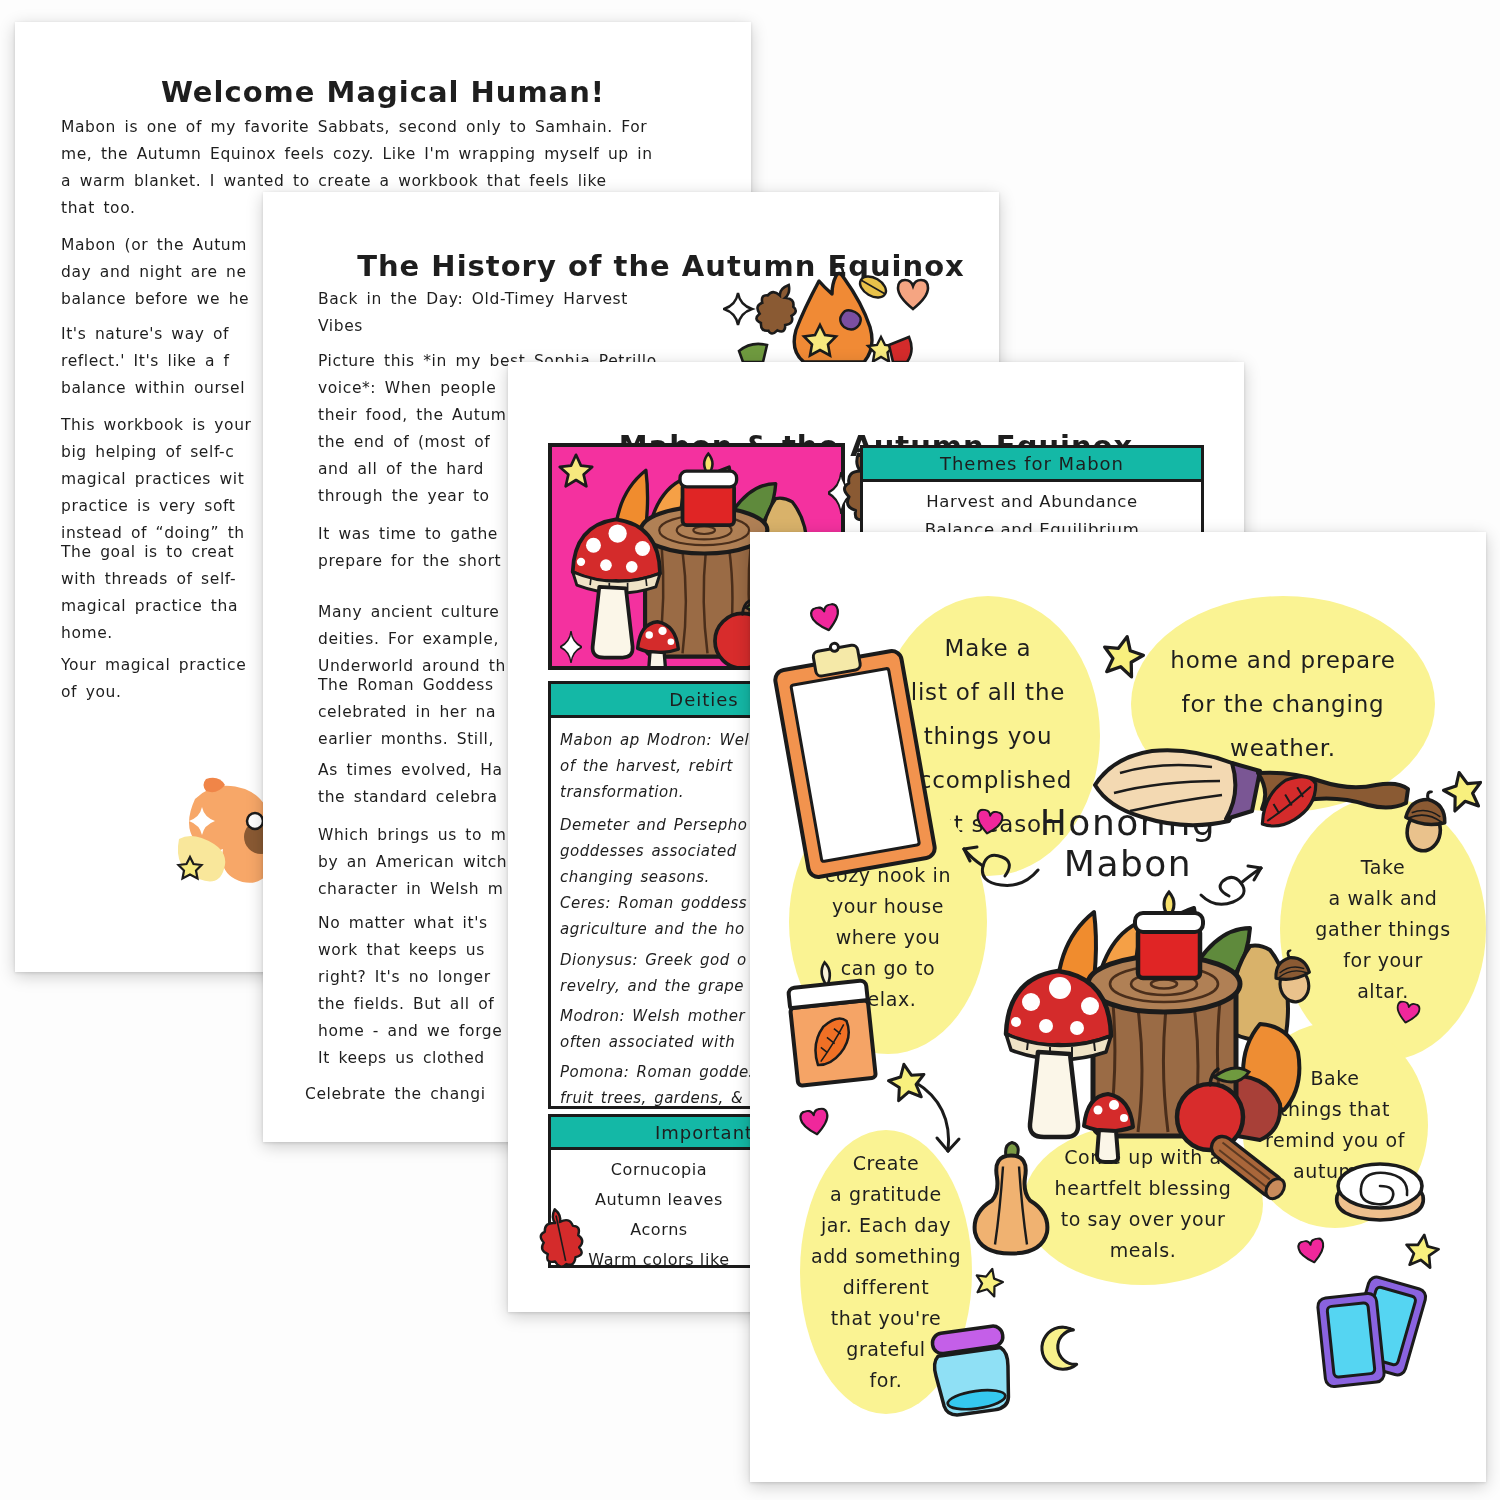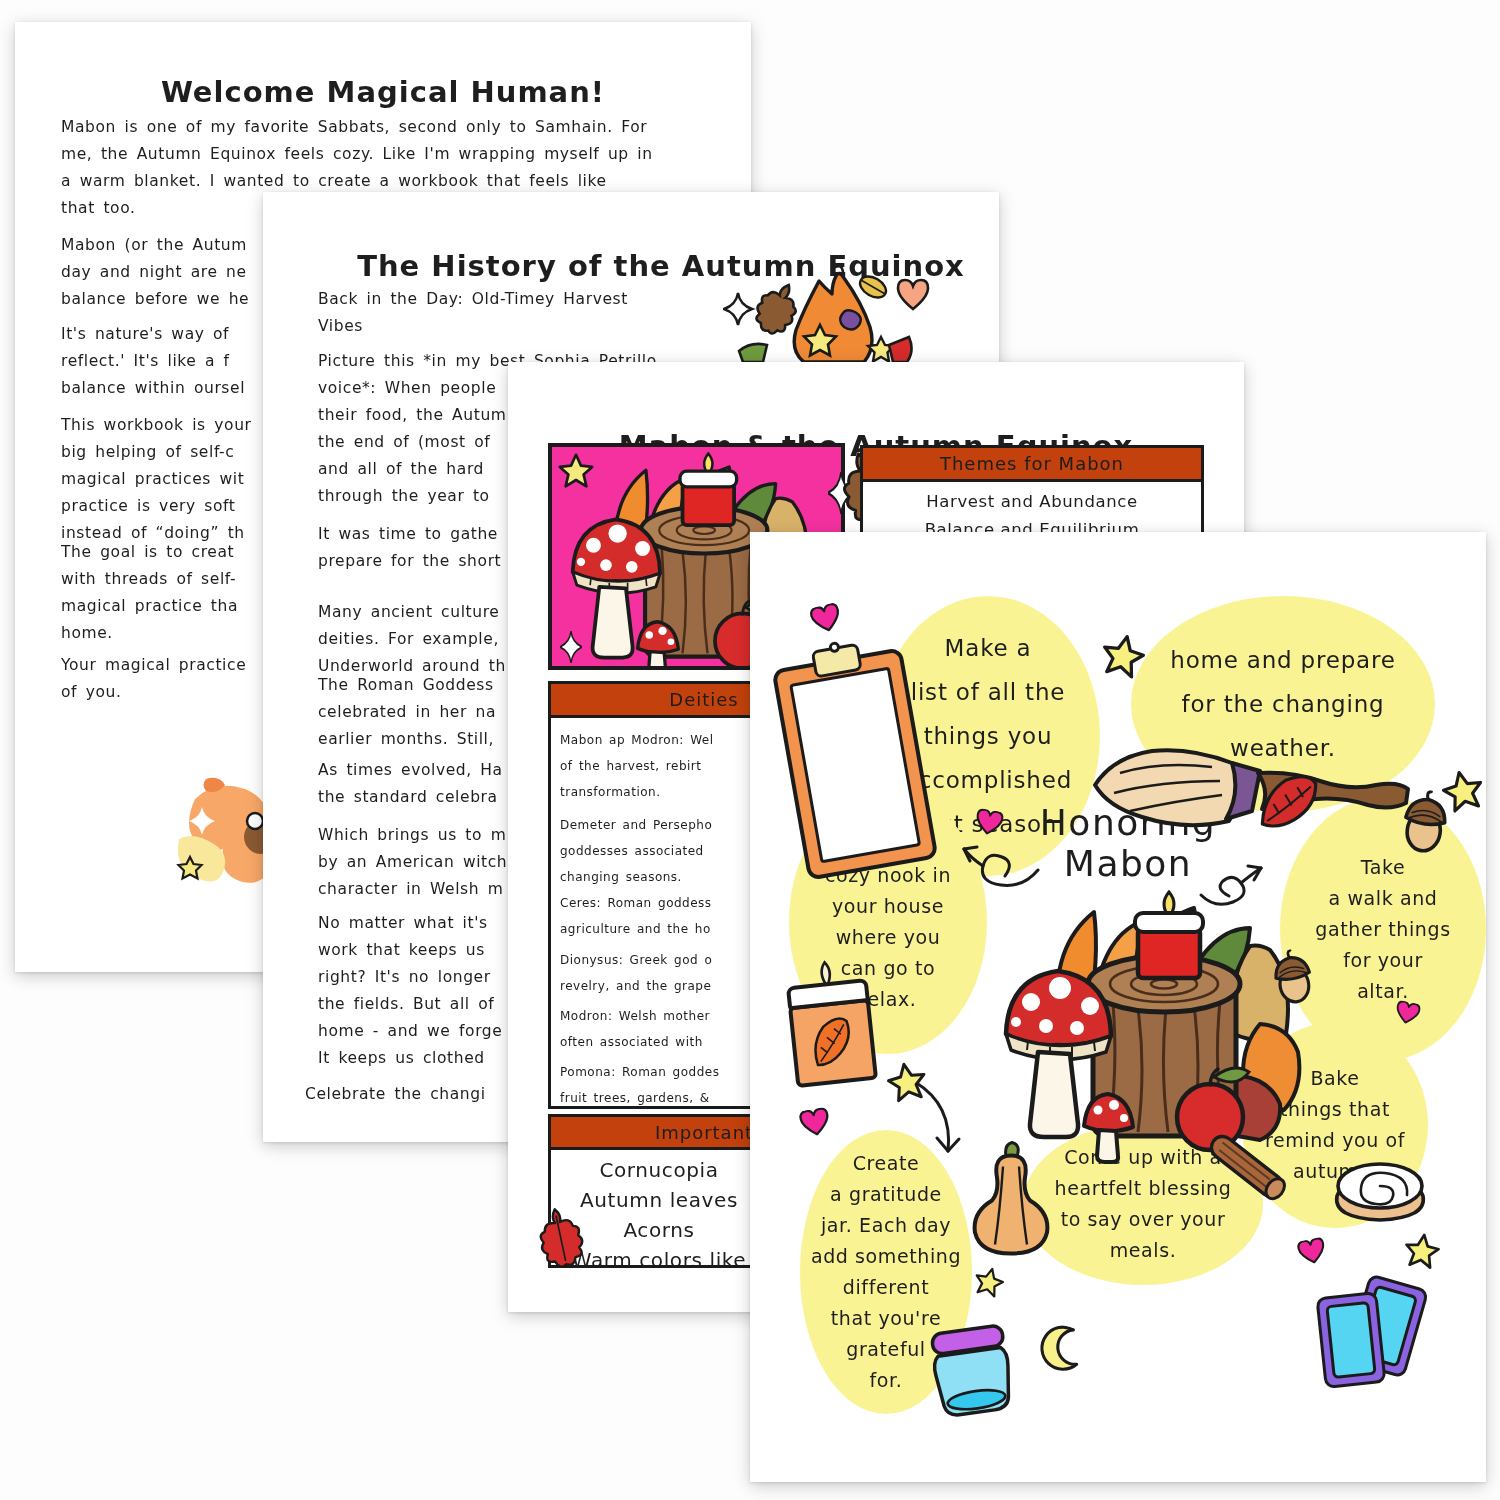--- a/index.html
+++ b/index.html
@@ -2,24 +2,24 @@
 <html><head>
 <meta charset="utf-8">
 <style>
   html,body{margin:0;padding:0;background:#fdfdfd;width:1500px;height:1500px;overflow:hidden;}
   *{box-sizing:border-box;}
   .stage{position:relative;width:1318px;height:1500px;font-family:"DejaVu Sans",sans-serif;color:#1e1e1e;}
   .abs{position:absolute;}
   .page{position:absolute;width:736px;height:950px;background:#ffffff;box-shadow:0 4px 16px rgba(0,0,0,.20),0 1px 3px rgba(0,0,0,.12);}
   .page-title{font-size:29px;letter-spacing:1px;white-space:nowrap;text-align:center;width:100%;}
   .body-lines .line{font-size:15.5px;line-height:27px;letter-spacing:.6px;word-spacing:3px;white-space:nowrap;}
-  .deity-lines .line{font-size:12px;line-height:26px;letter-spacing:.5px;word-spacing:2px;white-space:nowrap;}
-  .imp-lines .line{font-size:20px;line-height:30px;letter-spacing:.6px;white-space:nowrap;}
+  .deity-lines .line{font-size:15px;line-height:26px;letter-spacing:.5px;word-spacing:2px;white-space:nowrap;font-style:italic;}
+  .imp-lines .line{font-size:16px;line-height:30px;letter-spacing:.6px;white-space:nowrap;}
   .themes-lines .line{font-size:16.5px;line-height:28px;letter-spacing:.6px;white-space:nowrap;text-align:center;}
-  .ybox{background:#c2410c;border:3px solid #1b1b1b;}
+  .ybox{background:#14b8a6;border:3px solid #1b1b1b;}
   .wbox{background:#fff;border:3px solid #1b1b1b;}
   .box-head{font-size:18px;letter-spacing:1px;text-align:center;}
   .blob{position:absolute;background:#FAF393;border-radius:50%;display:flex;align-items:center;justify-content:center;}
   .blob-txt{text-align:center;}
   .blob-a .line{font-size:23px;line-height:44px;letter-spacing:.8px;white-space:nowrap;}
   .blob-b .line{font-size:19px;line-height:31px;letter-spacing:.6px;white-space:nowrap;}
   .p4-title{font-size:36px;line-height:41px;letter-spacing:1.5px;text-align:center;}
   .clipboard{position:absolute;background:#F2934E;border:4px solid #1b1b1b;border-radius:12px;}
   .clipboard .paper{position:absolute;left:11px;top:13px;right:11px;bottom:11px;background:#fff;border:3px solid #1b1b1b;border-radius:4px;}
   .clipboard .clip{position:absolute;left:50%;top:-16px;transform:translateX(-50%);width:48px;height:28px;background:#F5E9A8;border:3.5px solid #1b1b1b;border-radius:7px;}

